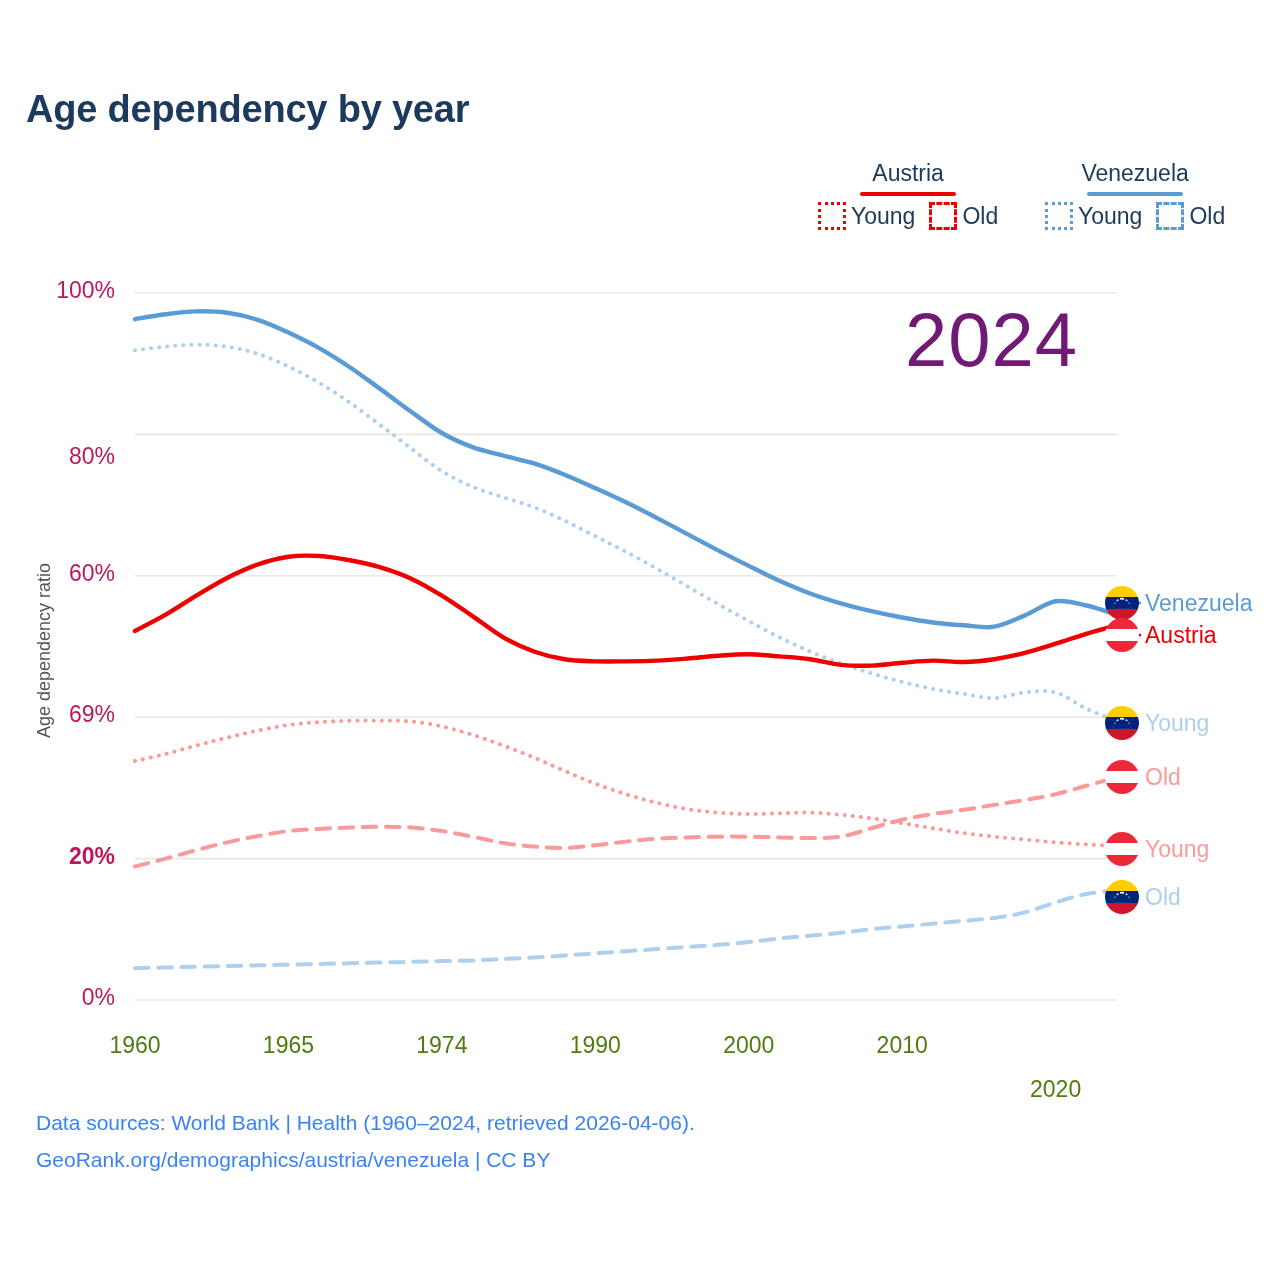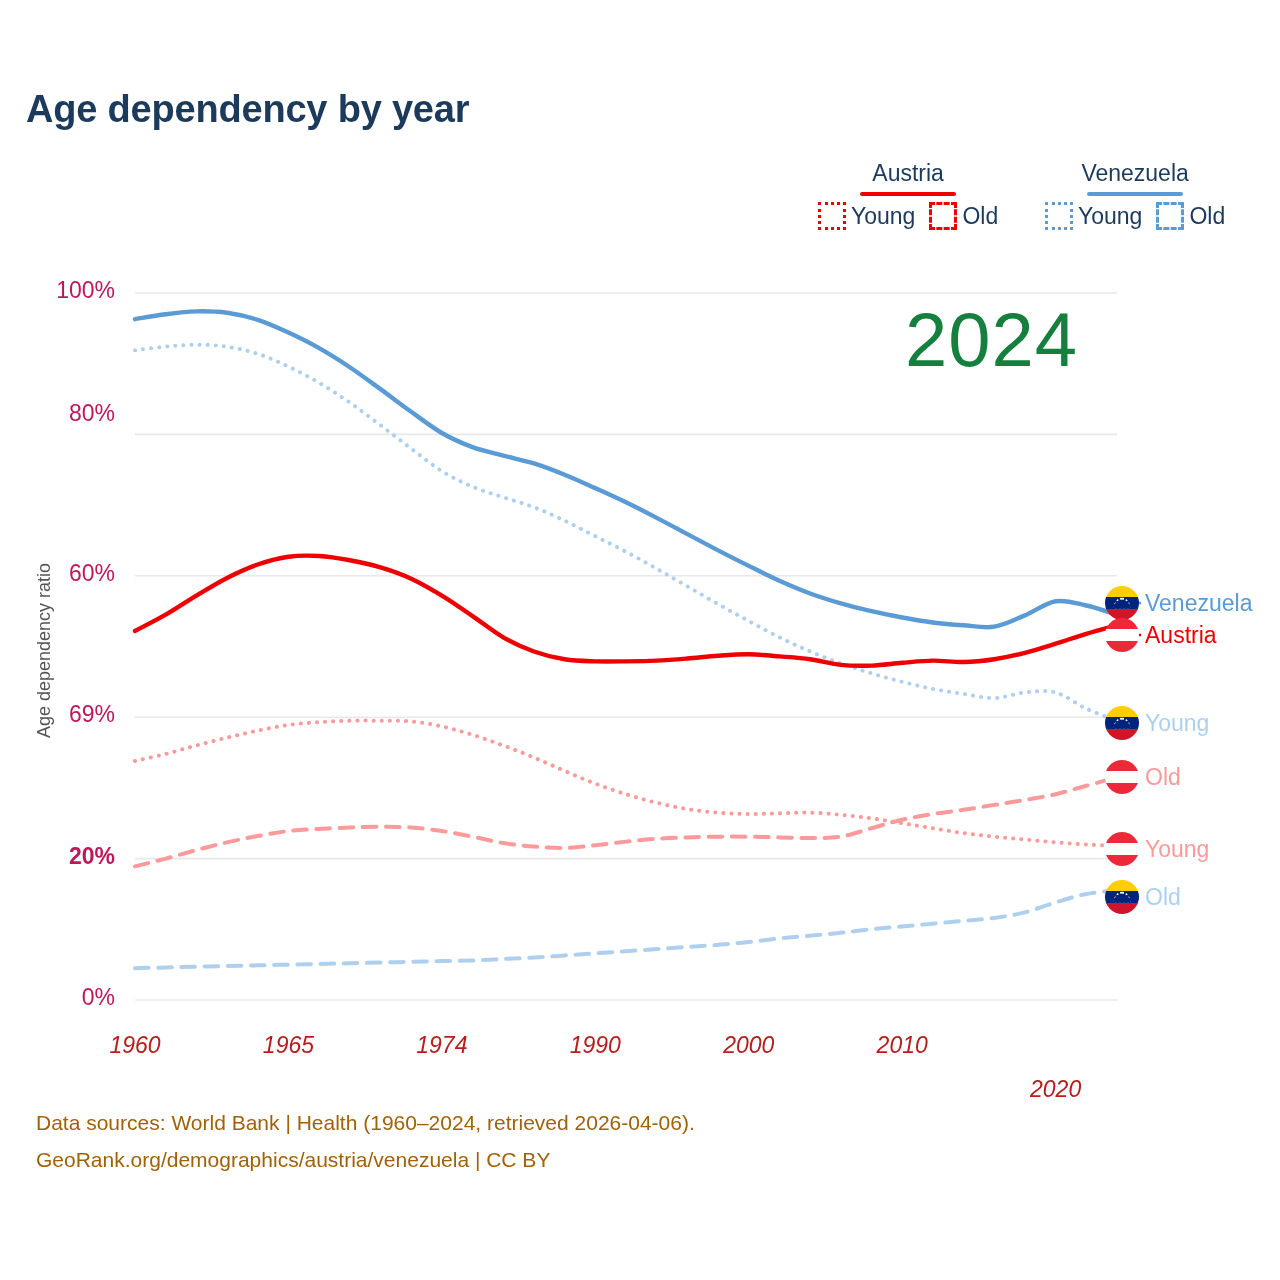--- a/index.html
+++ b/index.html
@@ -30,42 +30,42 @@
   .swatch{width:22px;height:22px;background:transparent;}
   .swatch.dot-red{border:3px dotted #ee0000;}
   .swatch.dash-red{border:3px dashed #ee0000;}
   .swatch.dot-blue{border:3px dotted #5b9bd5;}
   .swatch.dash-blue{border:3px dashed #5b9bd5;}
   .legend-label{font-size:23px;color:#1b3a5c;}
   
   #chart-area{position:absolute;left:0;top:0;width:1280px;height:1280px;}
   #year-watermark{
     position:absolute;left:905px;top:296px;
-    font-size:76px;color:#15803d;font-weight:normal;letter-spacing:1px;
+    font-size:76px;color:#701a75;font-weight:normal;letter-spacing:1px;
   }
   #y-axis-title{
     position:absolute;left:-66px;top:640px;width:220px;
     transform:rotate(-90deg);transform-origin:center center;
     font-size:18px;color:#555;text-align:center;
   }
   .ytick{position:absolute;right:0;font-size:23px;color:#be185d;text-align:right;width:90px;}
-  .xtick{position:absolute;font-size:23px;color:#b91c1c;text-align:center;width:90px;font-style:italic;}
+  .xtick{position:absolute;font-size:23px;color:#4d7c0f;text-align:center;width:90px;}
   
   .endlabel{position:absolute;display:flex;align-items:center;gap:6px;}
   .endlabel .txt{font-size:23px;white-space:nowrap;}
   .flag{width:34px;height:34px;border-radius:50%;overflow:hidden;position:relative;flex:0 0 34px;}
   .flag.at{background:linear-gradient(#ed2939 0 33.3%,#ffffff 33.3% 66.6%,#ed2939 66.6% 100%);}
   .flag.ve{background:linear-gradient(#ffcd00 0 33.3%,#00247d 33.3% 66.6%,#cf142b 66.6% 100%);}
   .flag.ve::after{
     content:"";position:absolute;left:50%;top:49%;width:17px;height:9px;
     transform:translate(-50%,-50%);
     border-top:2px dotted #ffffff;border-radius:50%/100% 100% 0 0;
   }
   
-  #footer{position:absolute;left:36px;top:1105px;font-size:21px;color:#a16207;line-height:1.75;}
+  #footer{position:absolute;left:36px;top:1105px;font-size:21px;color:#3b82f6;line-height:1.75;}
 </style>
 </head>
 <body>
 
 <div id="page-title">Age dependency by year</div>
 
 <div id="legend">
   <div class="legend-group austria">
     <div class="legend-country">Austria</div>
     <div class="legend-rule red"></div>
@@ -118,21 +118,21 @@
       <path d="M 1117 845.874 L 1139 849" fill="none" stroke="#fa9a9a" stroke-width="3" stroke-dasharray="5 4"></path>
       <path d="M 1117 890.415 L 1139 897" fill="none" stroke="#aed0ee" stroke-width="3" stroke-dasharray="5 4"></path>
     </svg>
   <div id="year-watermark">2024</div>
   <div id="y-axis-title">Age dependency ratio</div>
   <div id="ytick-holder">
       <div class="ytick" style="left: 25px; top: 984px;">0%</div>
       <div class="ytick" style="left: 25px; top: 842.6px; font-weight: bold;">20%</div>
       <div class="ytick" style="left: 25px; top: 701.2px;">69%</div>
       <div class="ytick" style="left: 25px; top: 559.8px;">60%</div>
-      <div class="ytick" style="left: 25px; top: 400px;">80%</div>
+      <div class="ytick" style="left: 25px; top: 443px;">80%</div>
       <div class="ytick" style="left: 25px; top: 277px;">100%</div>
     </div>
   <div id="xtick-holder">
       <div class="xtick" style="left: 90px; top: 1032px;">1960</div>
       <div class="xtick" style="left: 243.438px; top: 1032px;">1965</div>
       <div class="xtick" style="left: 396.875px; top: 1032px;">1974</div>
       <div class="xtick" style="left: 550.312px; top: 1032px;">1990</div>
       <div class="xtick" style="left: 703.75px; top: 1032px;">2000</div>
       <div class="xtick" style="left: 857.188px; top: 1032px;">2010</div>
       <div class="xtick" style="left: 1010.62px; top: 1076px;">2020</div>

